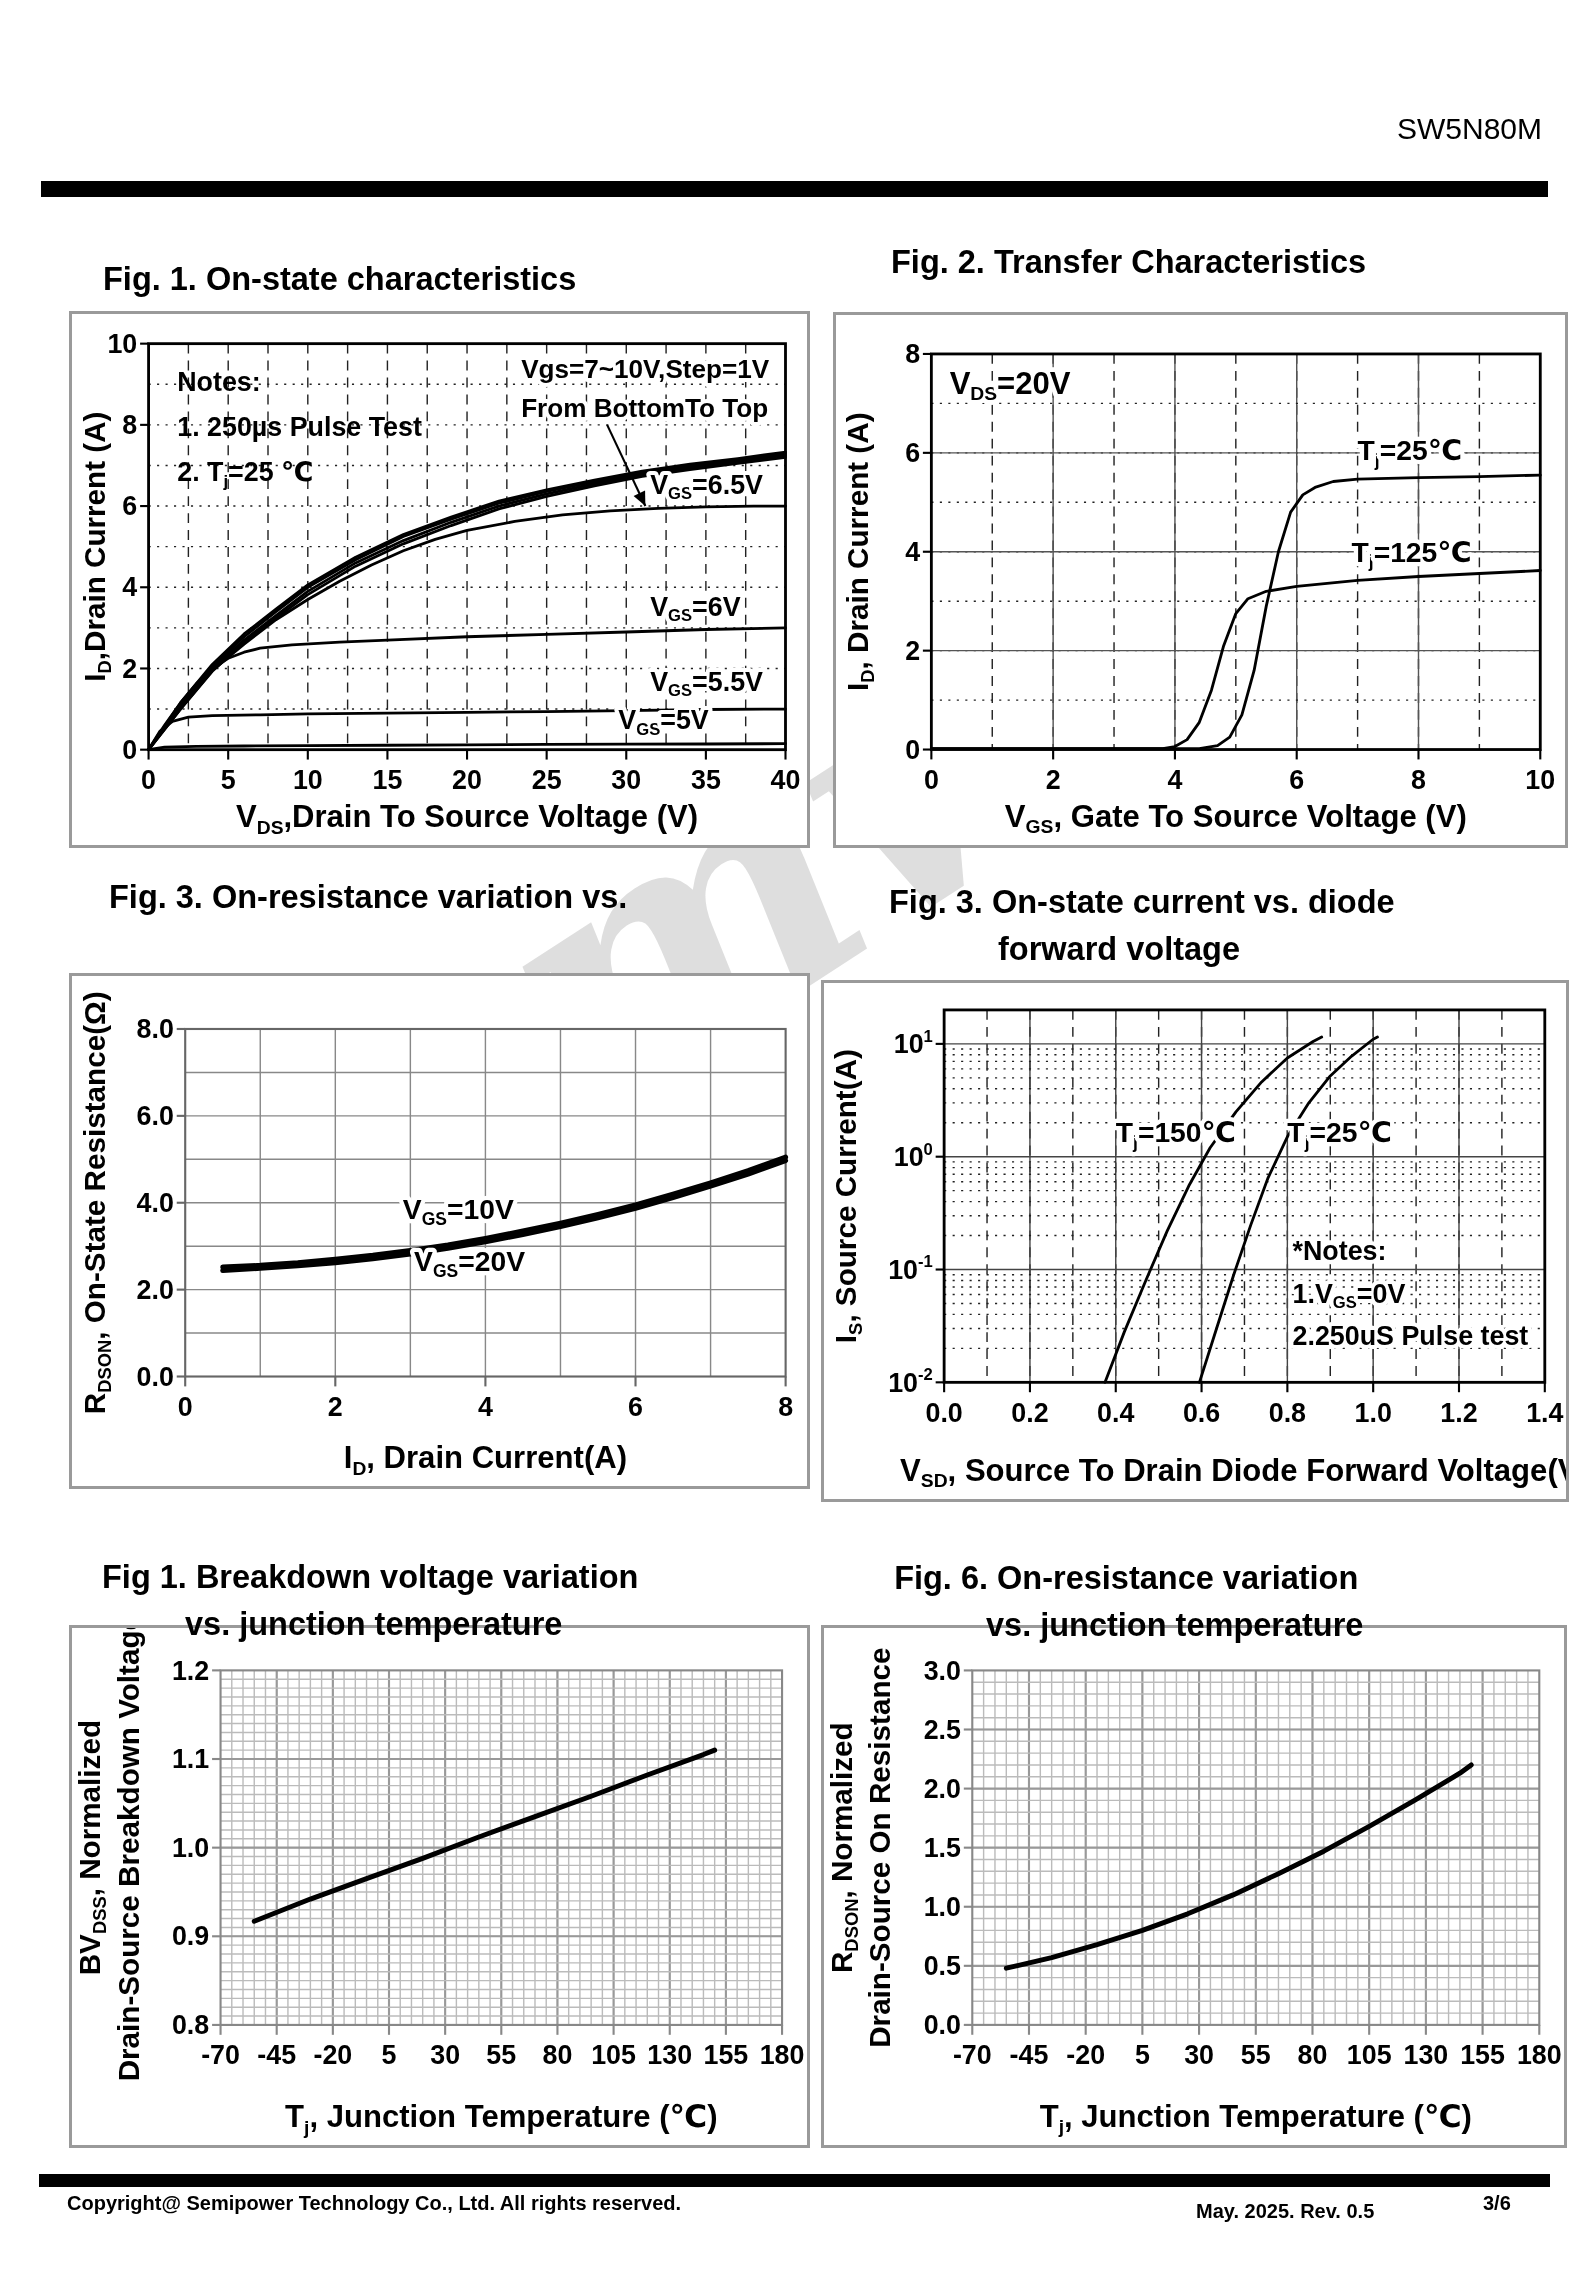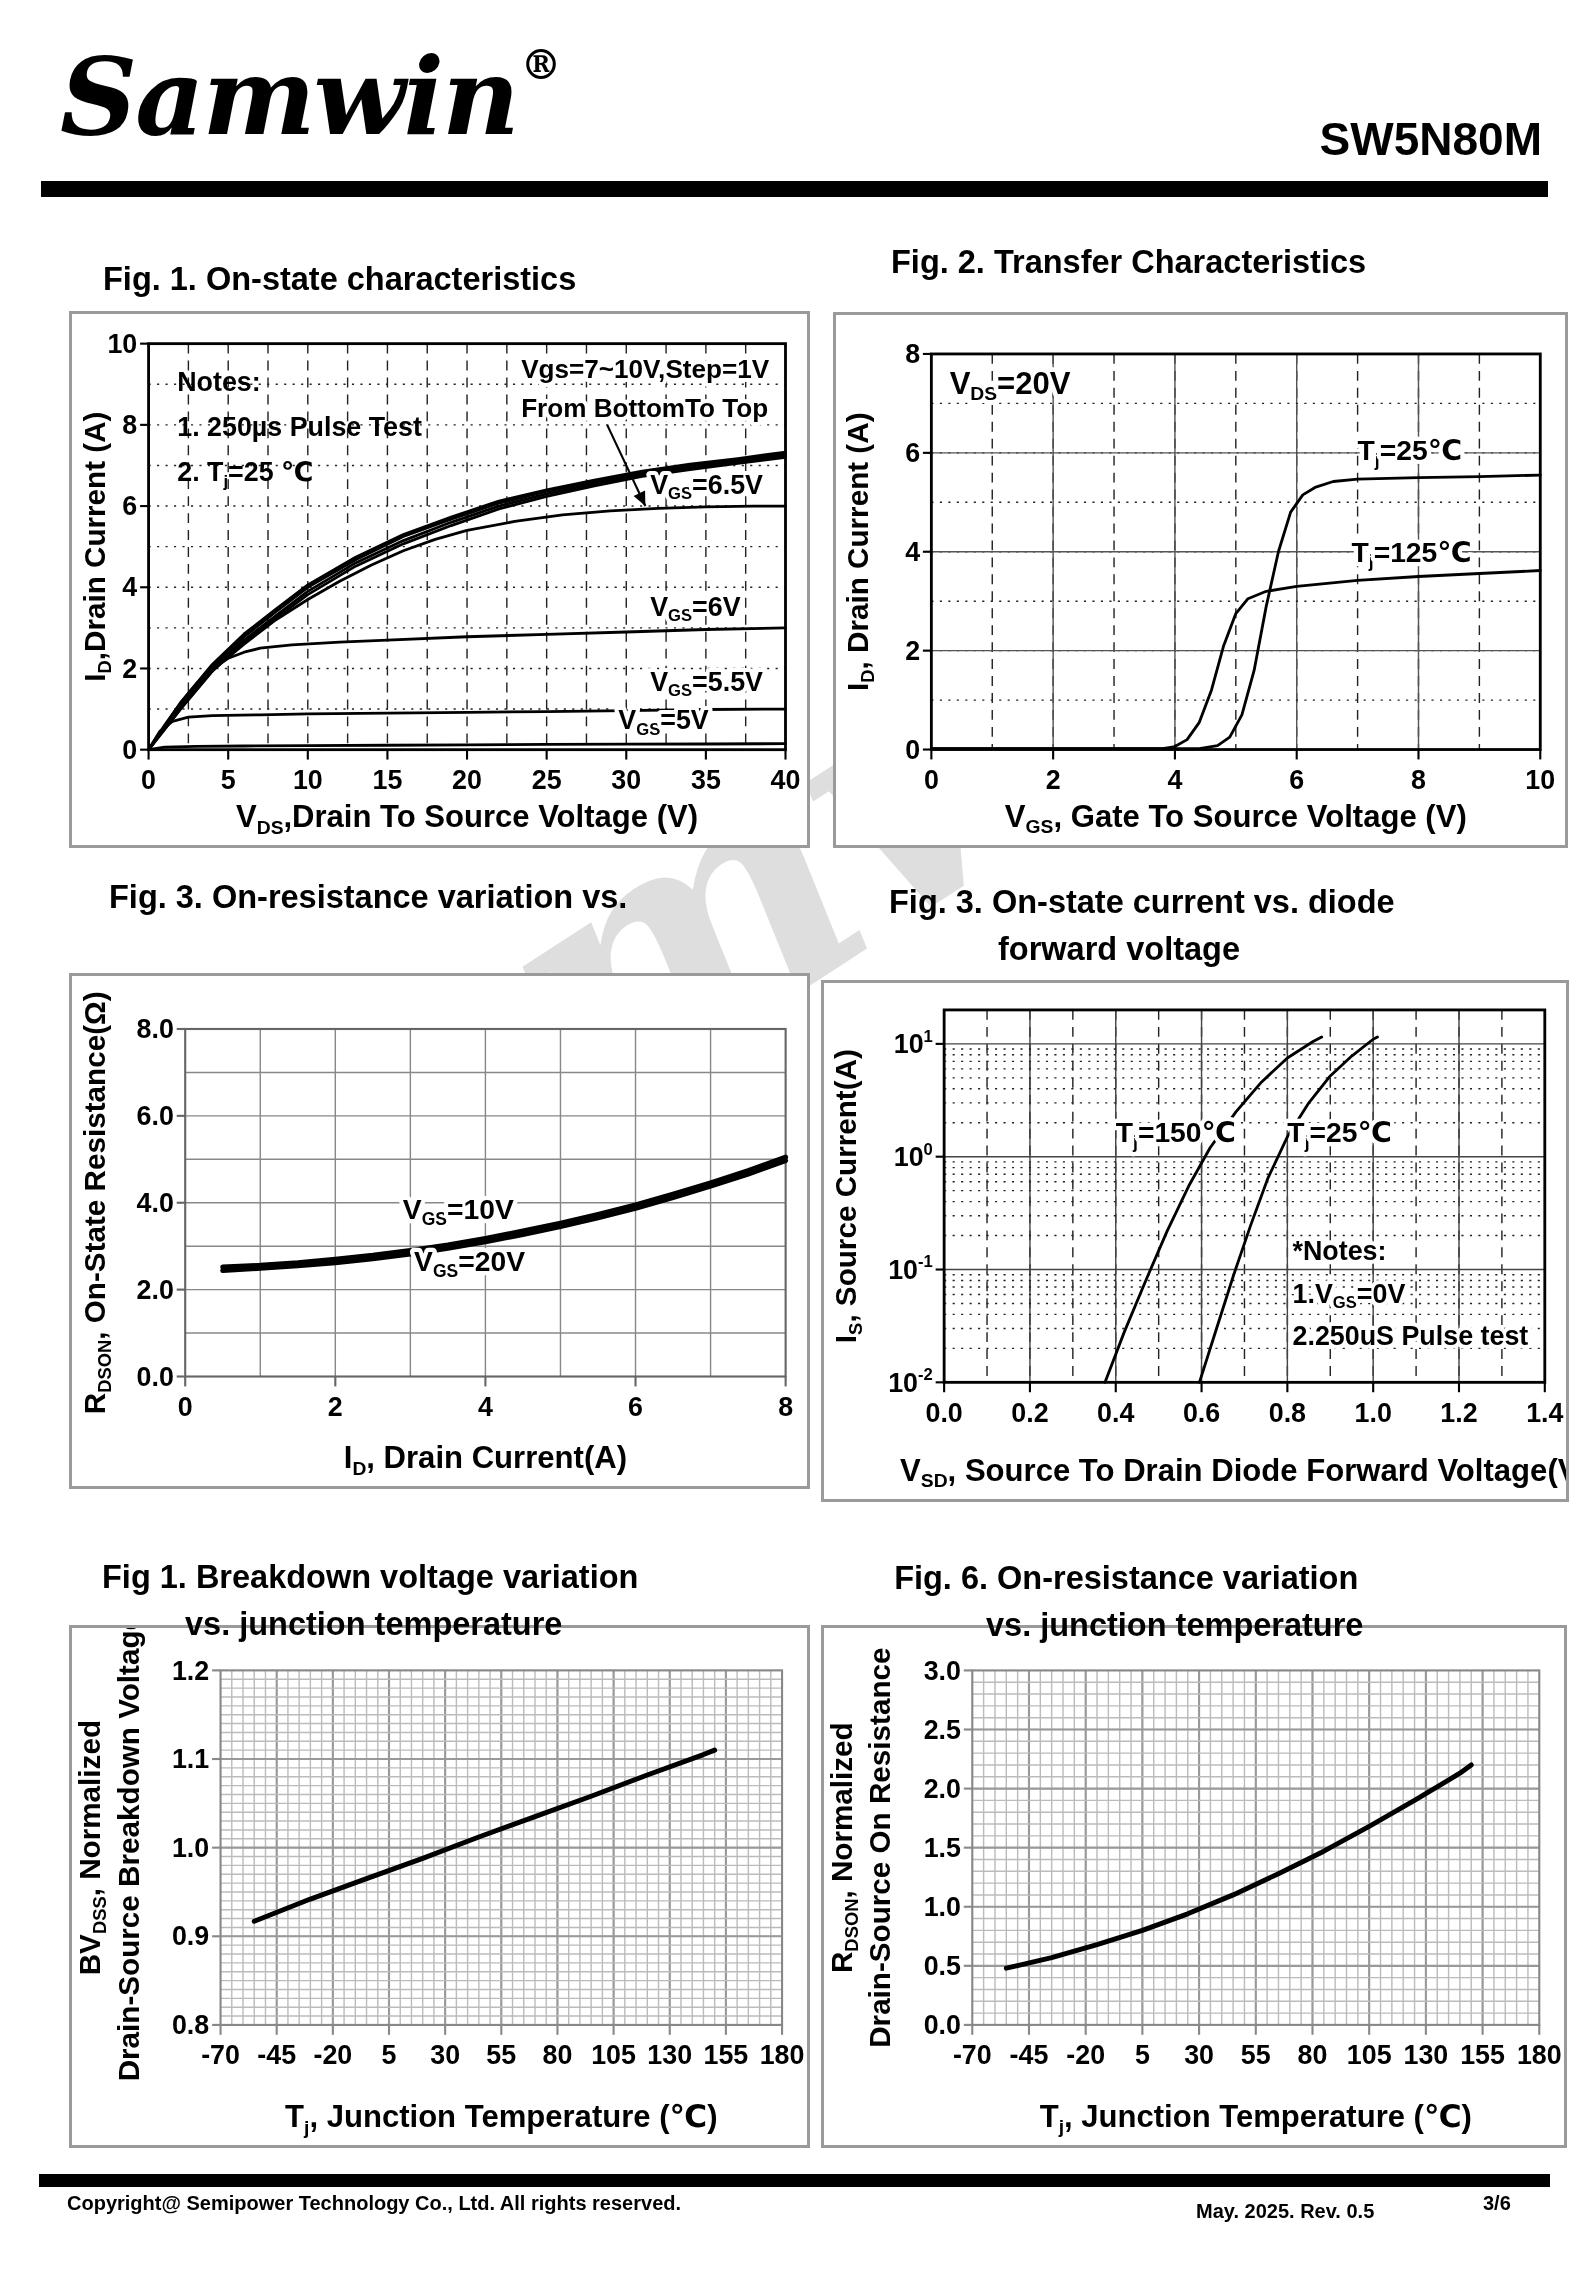--- a/index.html
+++ b/index.html
@@ -4,36 +4,35 @@
 <style>
   html,body{margin:0;padding:0;background:#fff;}
   .page{position:relative;width:1589px;height:2295px;background:#fff;overflow:hidden;
         font-family:"Liberation Sans",sans-serif;color:#000;}
   .watermark{position:absolute;left:148px;top:1081px;font-family:"DejaVu Serif",serif;
         font-style:italic;font-weight:bold;font-size:332px;color:#8a8a8a;opacity:.28;
         transform:rotate(-33deg);transform-origin:0 50%;z-index:0;white-space:nowrap;pointer-events:none;}
   .logo{position:absolute;left:60px;top:34px;font-family:"DejaVu Serif",serif;font-style:italic;
         font-weight:bold;font-size:107px;z-index:2;letter-spacing:-2.1px;}
   .logo .reg{font-size:41px;vertical-align:55px;margin-left:2.8px;}
-  .part{position:absolute;right:47px;top:112px;font-size:46px;font-weight:bold;z-index:2;}
+  .part{position:absolute;right:47px;top:112px;font-size:30px;font-weight:normal;z-index:2;}
   .rule{position:absolute;left:41px;top:181px;width:1507px;height:15.5px;background:#000;z-index:2;}
   .cap{position:absolute;font-size:32.5px;font-weight:bold;line-height:47px;z-index:2;white-space:pre;}
   .box{position:absolute;border:3.5px solid #9a9a9a;background:#fff;z-index:1;}
   .box svg{display:block;}
   .fbar{position:absolute;left:39px;top:2174px;width:1511px;height:12.7px;background:#000;z-index:2;}
   .ftext{position:absolute;top:2192px;font-size:20px;font-weight:bold;z-index:2;white-space:pre;}
 </style>
 </head>
 <body>
 
 <div class="page">
 
   <div class="watermark">Samwin</div>
 
-  <div class="logo"><span>Samwin</span><span class="reg">®</span></div>
   <div class="part">SW5N80M</div>
   <div class="rule"></div>
 
   <div class="cap" style="left:85px;top:256px;margin-left:18px;"><div>Fig. 1. On-state characteristics</div></div>
   <div class="cap" style="left:891px;top:239px;"><div>Fig. 2. Transfer Characteristics</div></div>
   <div class="cap" style="left:109px;top:874px;"><div>Fig. 3. On-resistance variation vs.</div></div>
   <div class="cap" style="left:889px;top:879px;"><div>Fig. 3. On-state current vs. diode</div><div style="padding-left:109px;">forward voltage</div></div>
   <div class="cap" style="left:102px;top:1554px;"><div>Fig 1. Breakdown voltage variation</div><div style="padding-left:83px;">vs. junction temperature</div></div>
   <div class="cap" style="left:889px;top:1555px;text-align:center;"><div>Fig. 6. On-resistance variation</div><div style="padding-left:97px;">vs. junction temperature</div></div>
 

